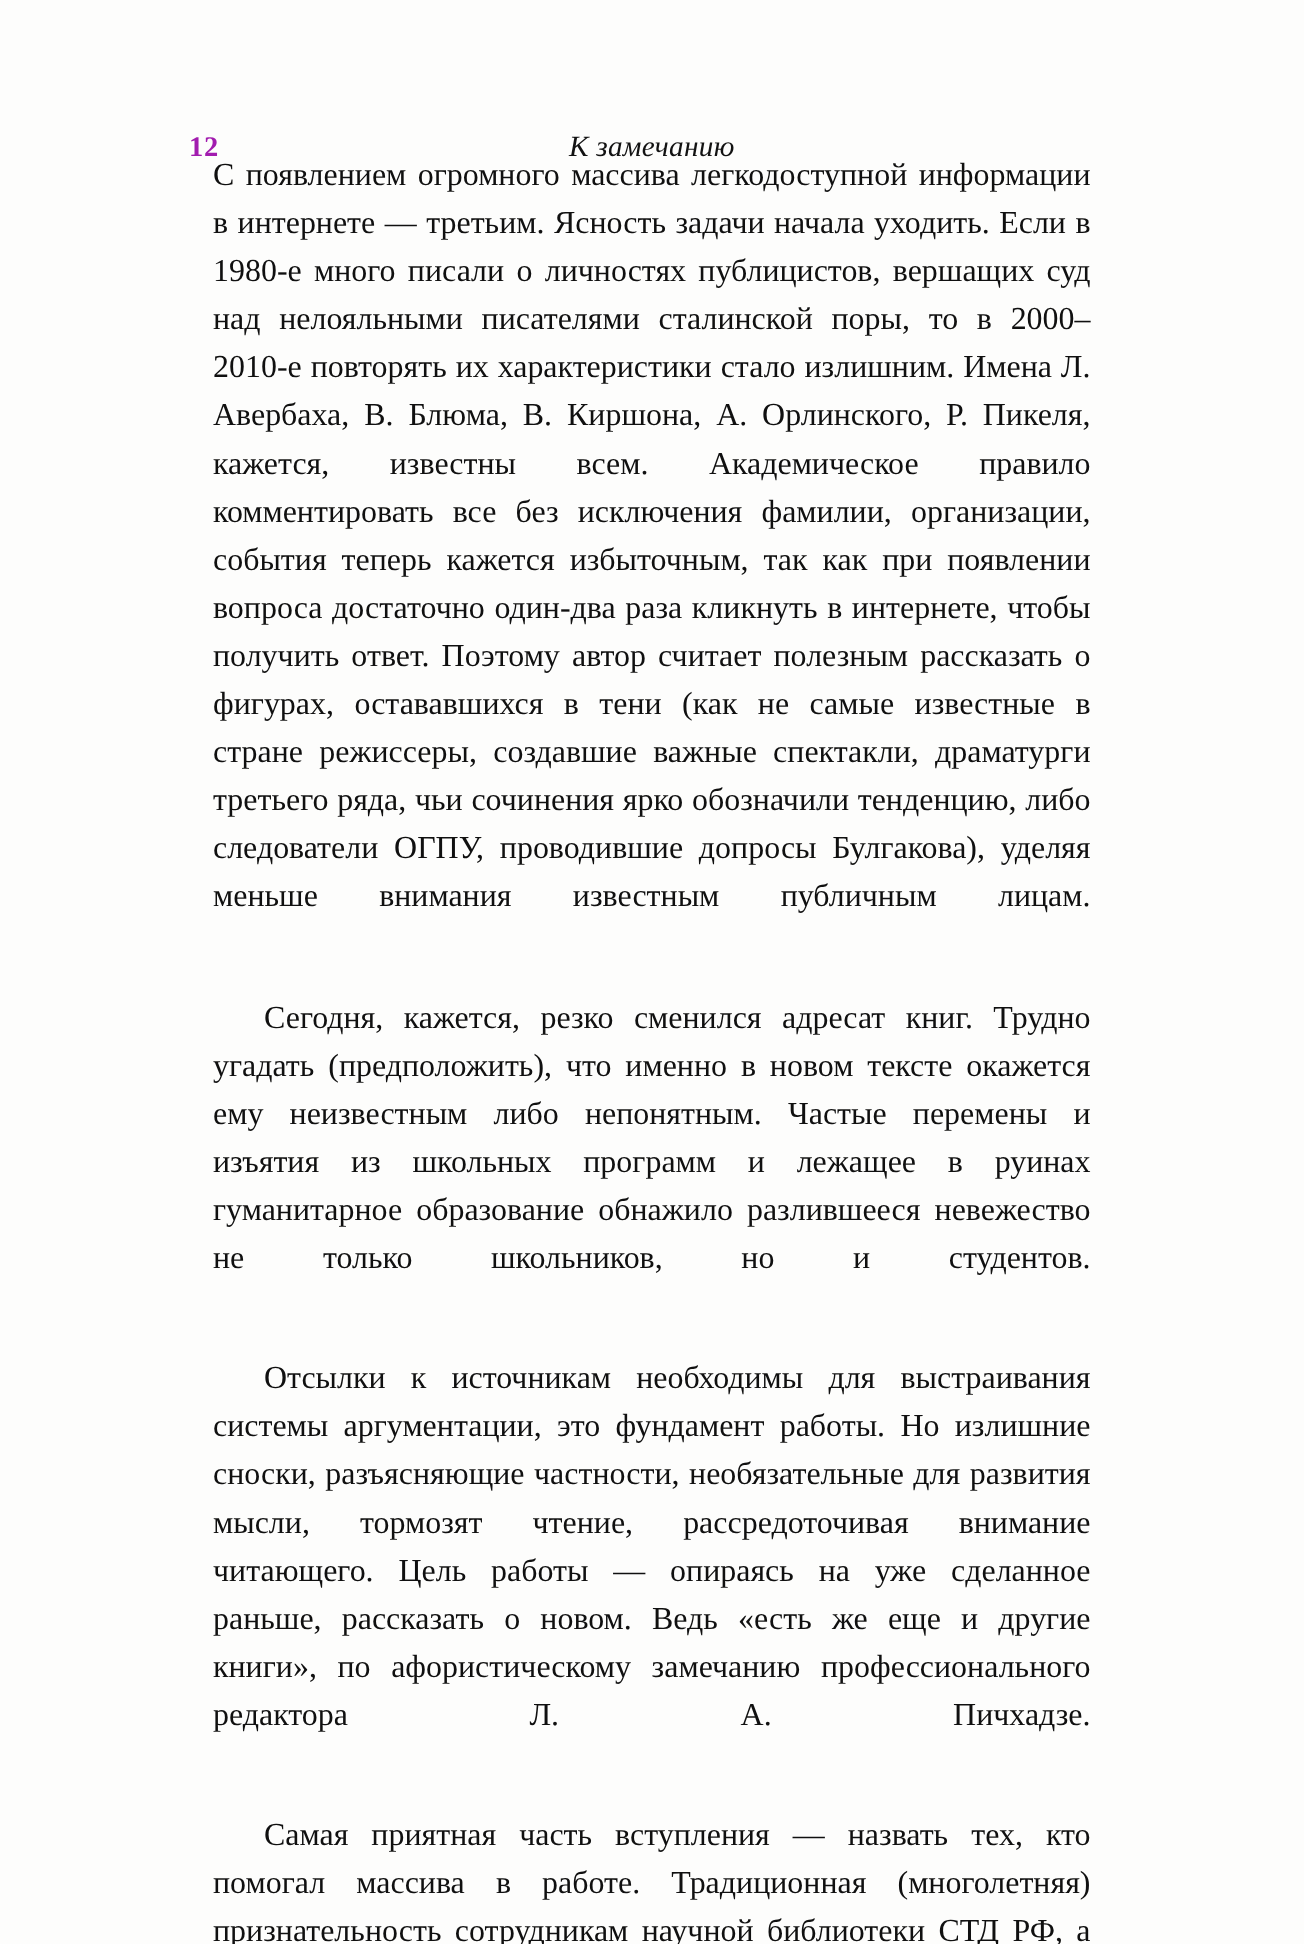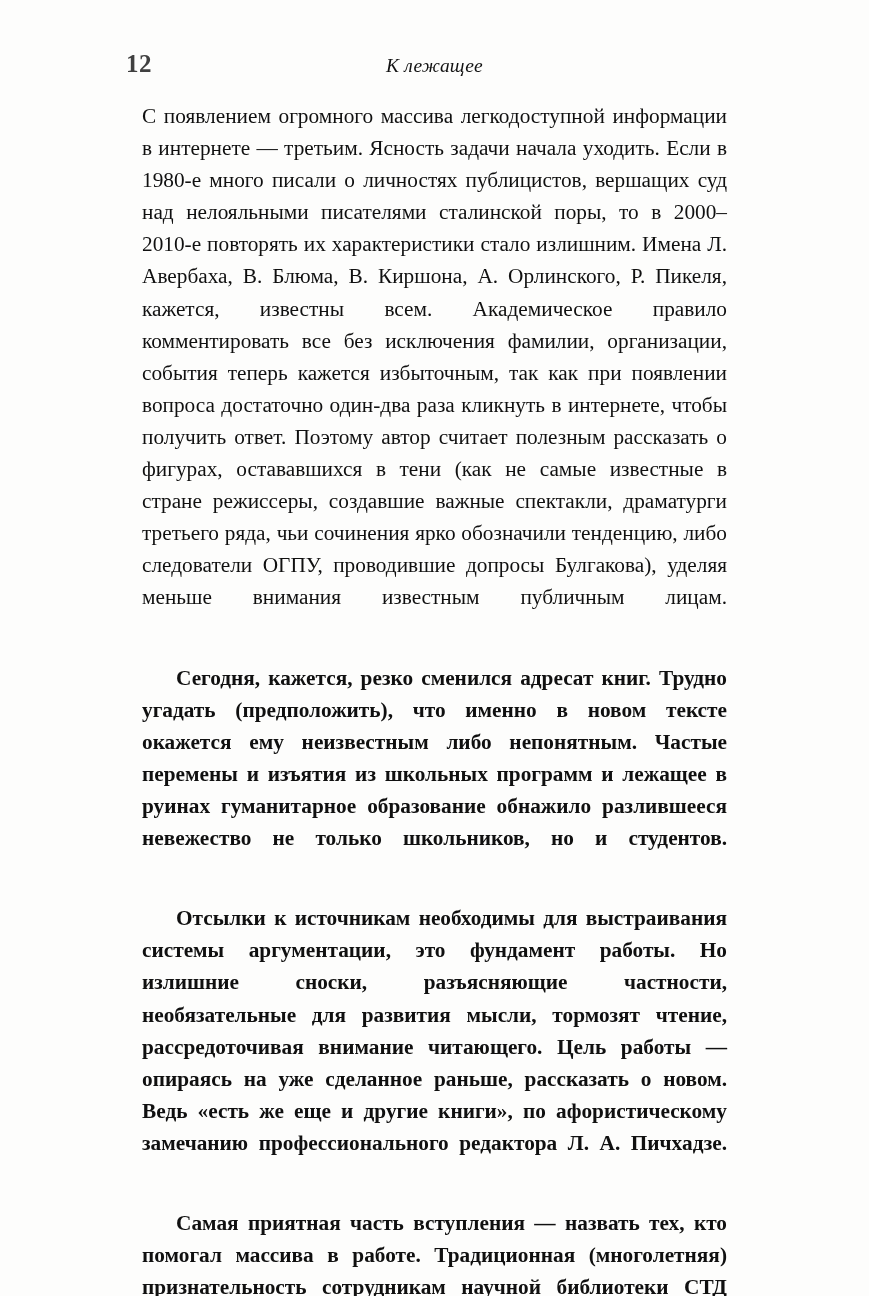--- a/index.html
+++ b/index.html
@@ -30,25 +30,26 @@
   }
   .running-head {
     display: flex;
     align-items: baseline;
     height: 34px;
     margin-bottom: 10px;
   }
   .folio {
     font-family: "Liberation Serif", serif;
     font-weight: bold;
-    font-size: 25px;
+    font-size: 19px;
     letter-spacing: 0.5px;
-    color: #404040;
+    color: #a21caf;
     width: 90px;
     flex: 0 0 90px;
+    margin-top: 38px;
   }
   .head-title {
     flex: 1 1 auto;
     text-align: center;
     font-style: italic;
     font-size: 19.5px;
     color: #121212;
     letter-spacing: 0.2px;
     padding-right: 90px;
   }
@@ -60,41 +61,40 @@
     font-size: 21.3px;
     line-height: 32.1px;
     text-align: justify;
     text-justify: inter-word;
     color: #101010;
     hyphens: manual;
     word-spacing: 0.2px;
   }
   .body-text p.indent {
     text-indent: 34px;
-    font-weight: bold;
   }
   .body-text p.noindent {
     text-indent: 0;
   }
   
   .body-text p::after {
     content: "";
     display: inline-block;
     width: 100%;
   }
 </style>
 </head>
 <body>
 
 <div class="page">
   <div class="page-inner">
 
     <div class="running-head">
       <div class="folio">12</div>
-      <div class="head-title">К лежащее</div>
+      <div class="head-title">К замечанию</div>
     </div>
 
     <div class="body-text">
       <p class="noindent">С появлением огромного массива легкодоступной информации в интернете — третьим. Ясность задачи начала уходить. Если в 1980-е много писали о личностях публицистов, вершащих суд над нелояльными писателями сталинской поры, то в 2000–2010-е повторять их характеристики стало излишним. Имена Л. Авербаха, В. Блюма, В. Киршона, А. Орлинского, Р. Пикеля, кажется, известны всем. Академическое правило комментировать все без исключения фамилии, организации, события теперь кажется избыточным, так как при появлении вопроса достаточно один-два раза кликнуть в интернете, чтобы получить ответ. Поэтому автор считает полезным рассказать о фигурах, остававшихся в тени (как не самые известные в стране режиссеры, создавшие важные спектакли, драматурги третьего ряда, чьи сочинения ярко обозначили тенденцию, либо следователи ОГПУ, проводившие допросы Булгакова), уделяя меньше внимания известным публичным лицам.</p>
       <p class="indent">Сегодня, кажется, резко сменился адресат книг. Трудно угадать (предположить), что именно в новом тексте окажется ему неизвестным либо непонятным. Частые перемены и изъятия из школьных программ и лежащее в руинах гуманитарное образование обнажило разлившееся невежество не только школьников, но и студентов.</p>
       <p class="indent">Отсылки к источникам необходимы для выстраивания системы аргументации, это фундамент работы. Но излишние сноски, разъясняющие частности, необязательные для развития мысли, тормозят чтение, рассредоточивая внимание читающего. Цель работы — опираясь на уже сделанное раньше, рассказать о новом. Ведь «есть же еще и другие книги», по афористическому замечанию профессионального редактора Л. А. Пичхадзе.</p>
       <p class="indent">Самая приятная часть вступления — назвать тех, кто помогал массива в работе. Традиционная (многолетняя) признательность сотрудникам научной библиотеки СТД РФ, а также дружелюбному и компетентному коллективу РГБИ.</p>
       <p class="indent">Моя искренняя и глубокая признательность за возможность заинтересованных обсуждений работы на международных конференциях в РГБИ, РГГУ, музее Булгакова. Коллегам</p>
     </div>
 

